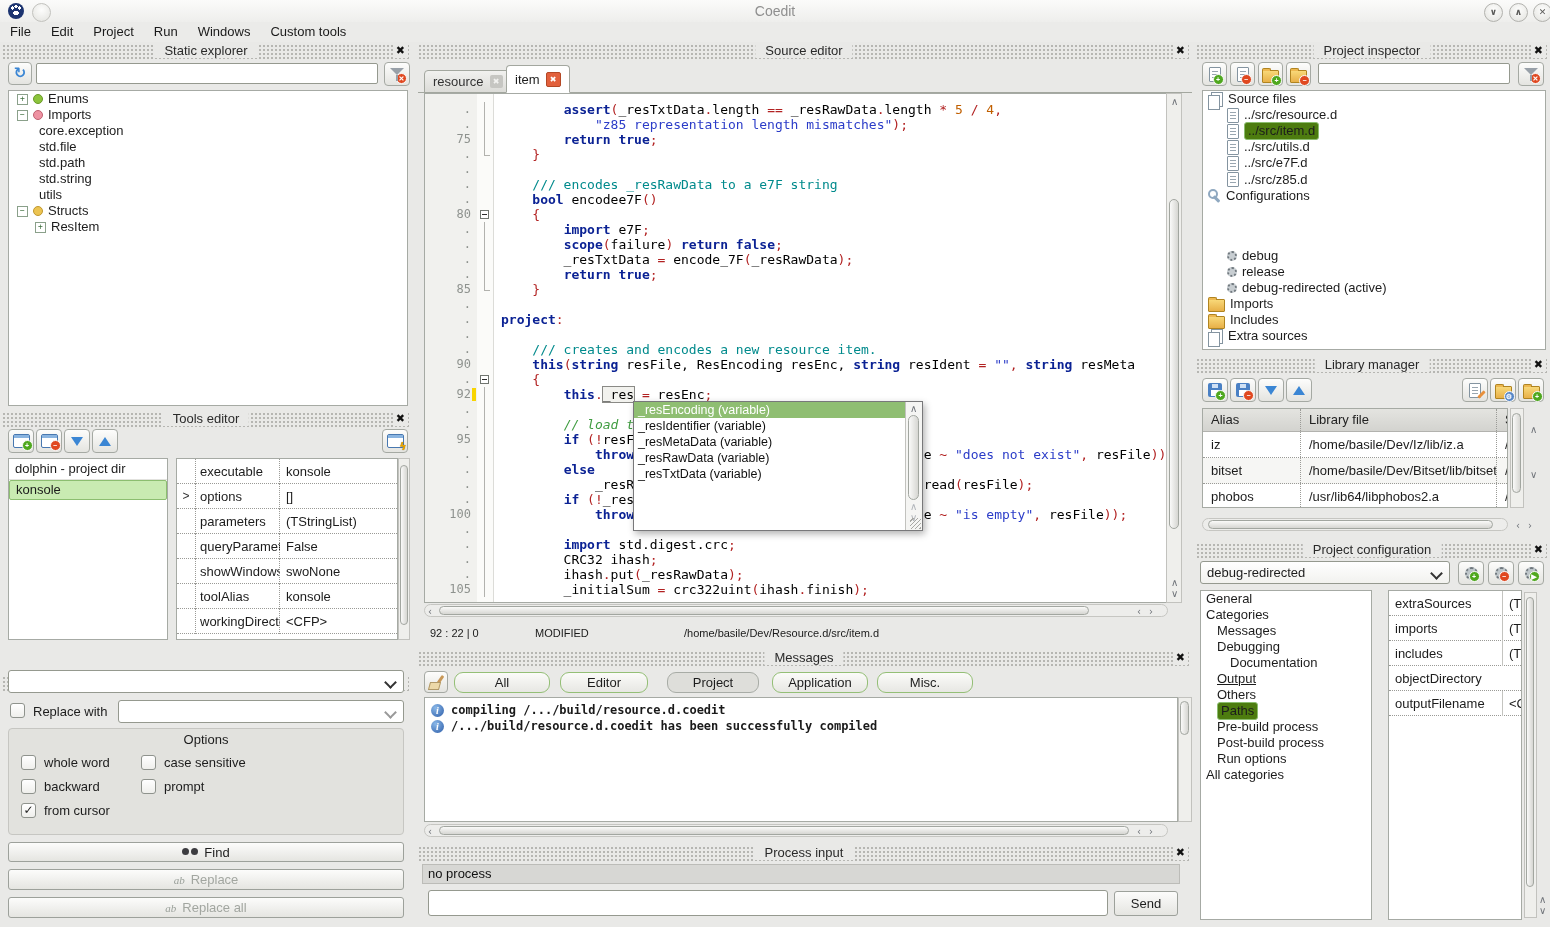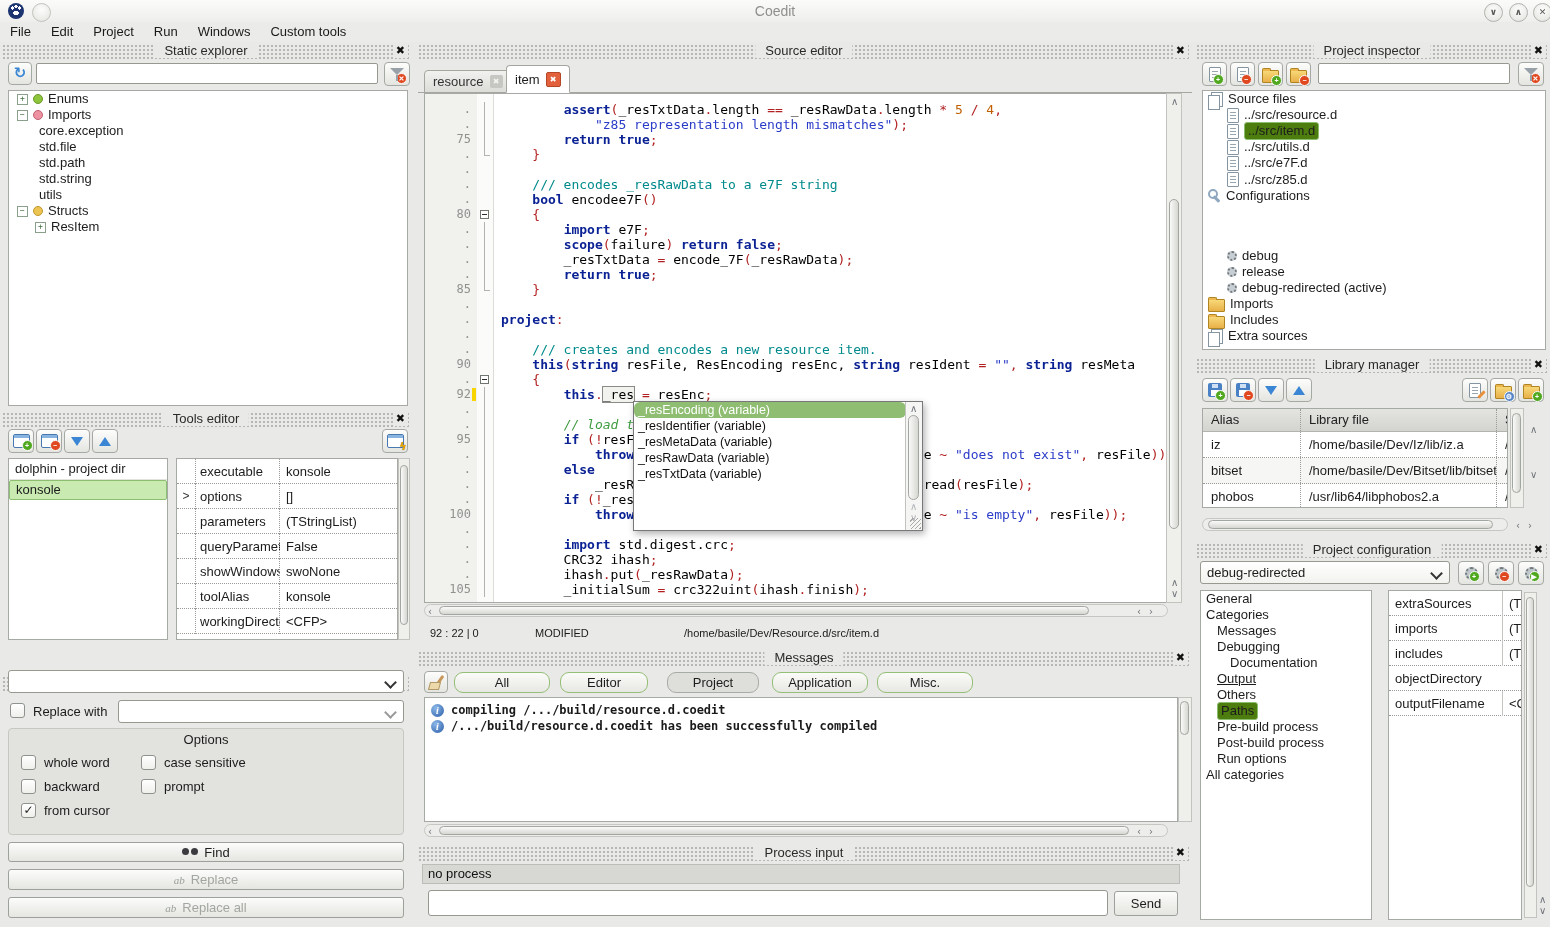--- a/index.html
+++ b/index.html
@@ -77,21 +77,21 @@
   
   .tab{position:absolute;display:flex;align-items:center;gap:6px;padding:0 8px;box-sizing:border-box;
        border:1px solid #a3a79f;border-radius:4px 4px 0 0;font-size:13px;}
   .tabclose{display:inline-block;width:13px;height:13px;border-radius:2px;text-align:center;
        font:bold 8px/13px "DejaVu Sans",sans-serif;}
   
   .popup{position:absolute;left:633px;top:401px;width:290px;height:130px;background:#fff;
        border:1px solid #78787a;z-index:9;box-shadow:2px 3px 7px rgba(0,0,0,.3);box-sizing:border-box;}
   .pitem{height:16px;font:12.5px/16px "Liberation Sans",sans-serif;color:#101010;padding-left:4px;
        margin-right:16px;white-space:nowrap;overflow:hidden;}
-  .pitem.sel{background:#8fbe72;color:#fff;border-radius:6px;}
+  .pitem.sel{background:#8fbe72;color:#fff;border-radius:0;}
   .pscroll{position:absolute;right:0;top:0;bottom:0;width:16px;border-left:1px solid #c2c2be;background:#f5f5f3;}
   .sb-thumb{position:absolute;background:linear-gradient(90deg,#fafaf9,#d6d6d2);border:1px solid #a2a6a0;border-radius:6px;box-sizing:border-box;}
   .sb-thumb.h{background:linear-gradient(#fafaf9,#d6d6d2);}
   .sb-track{position:absolute;background:#ededeb;border:1px solid #c6c6c2;border-radius:7px;box-sizing:border-box;}
   .sbar{position:absolute;font:10px/10px "DejaVu Sans",sans-serif;color:#70747a;}
   .pgrip{position:absolute;right:1px;bottom:1px;width:11px;height:11px;
        background:repeating-linear-gradient(135deg,transparent 0 2px,#a8a8a4 2px 3px);}
   
   .msgbtn{position:absolute;height:21px;background:linear-gradient(#fbfbf9,#e7e7e3);border:1px solid #94bf76;
        border-radius:9px;font-size:13px;text-align:center;line-height:19px;box-sizing:border-box;color:#1c1c1c;}

